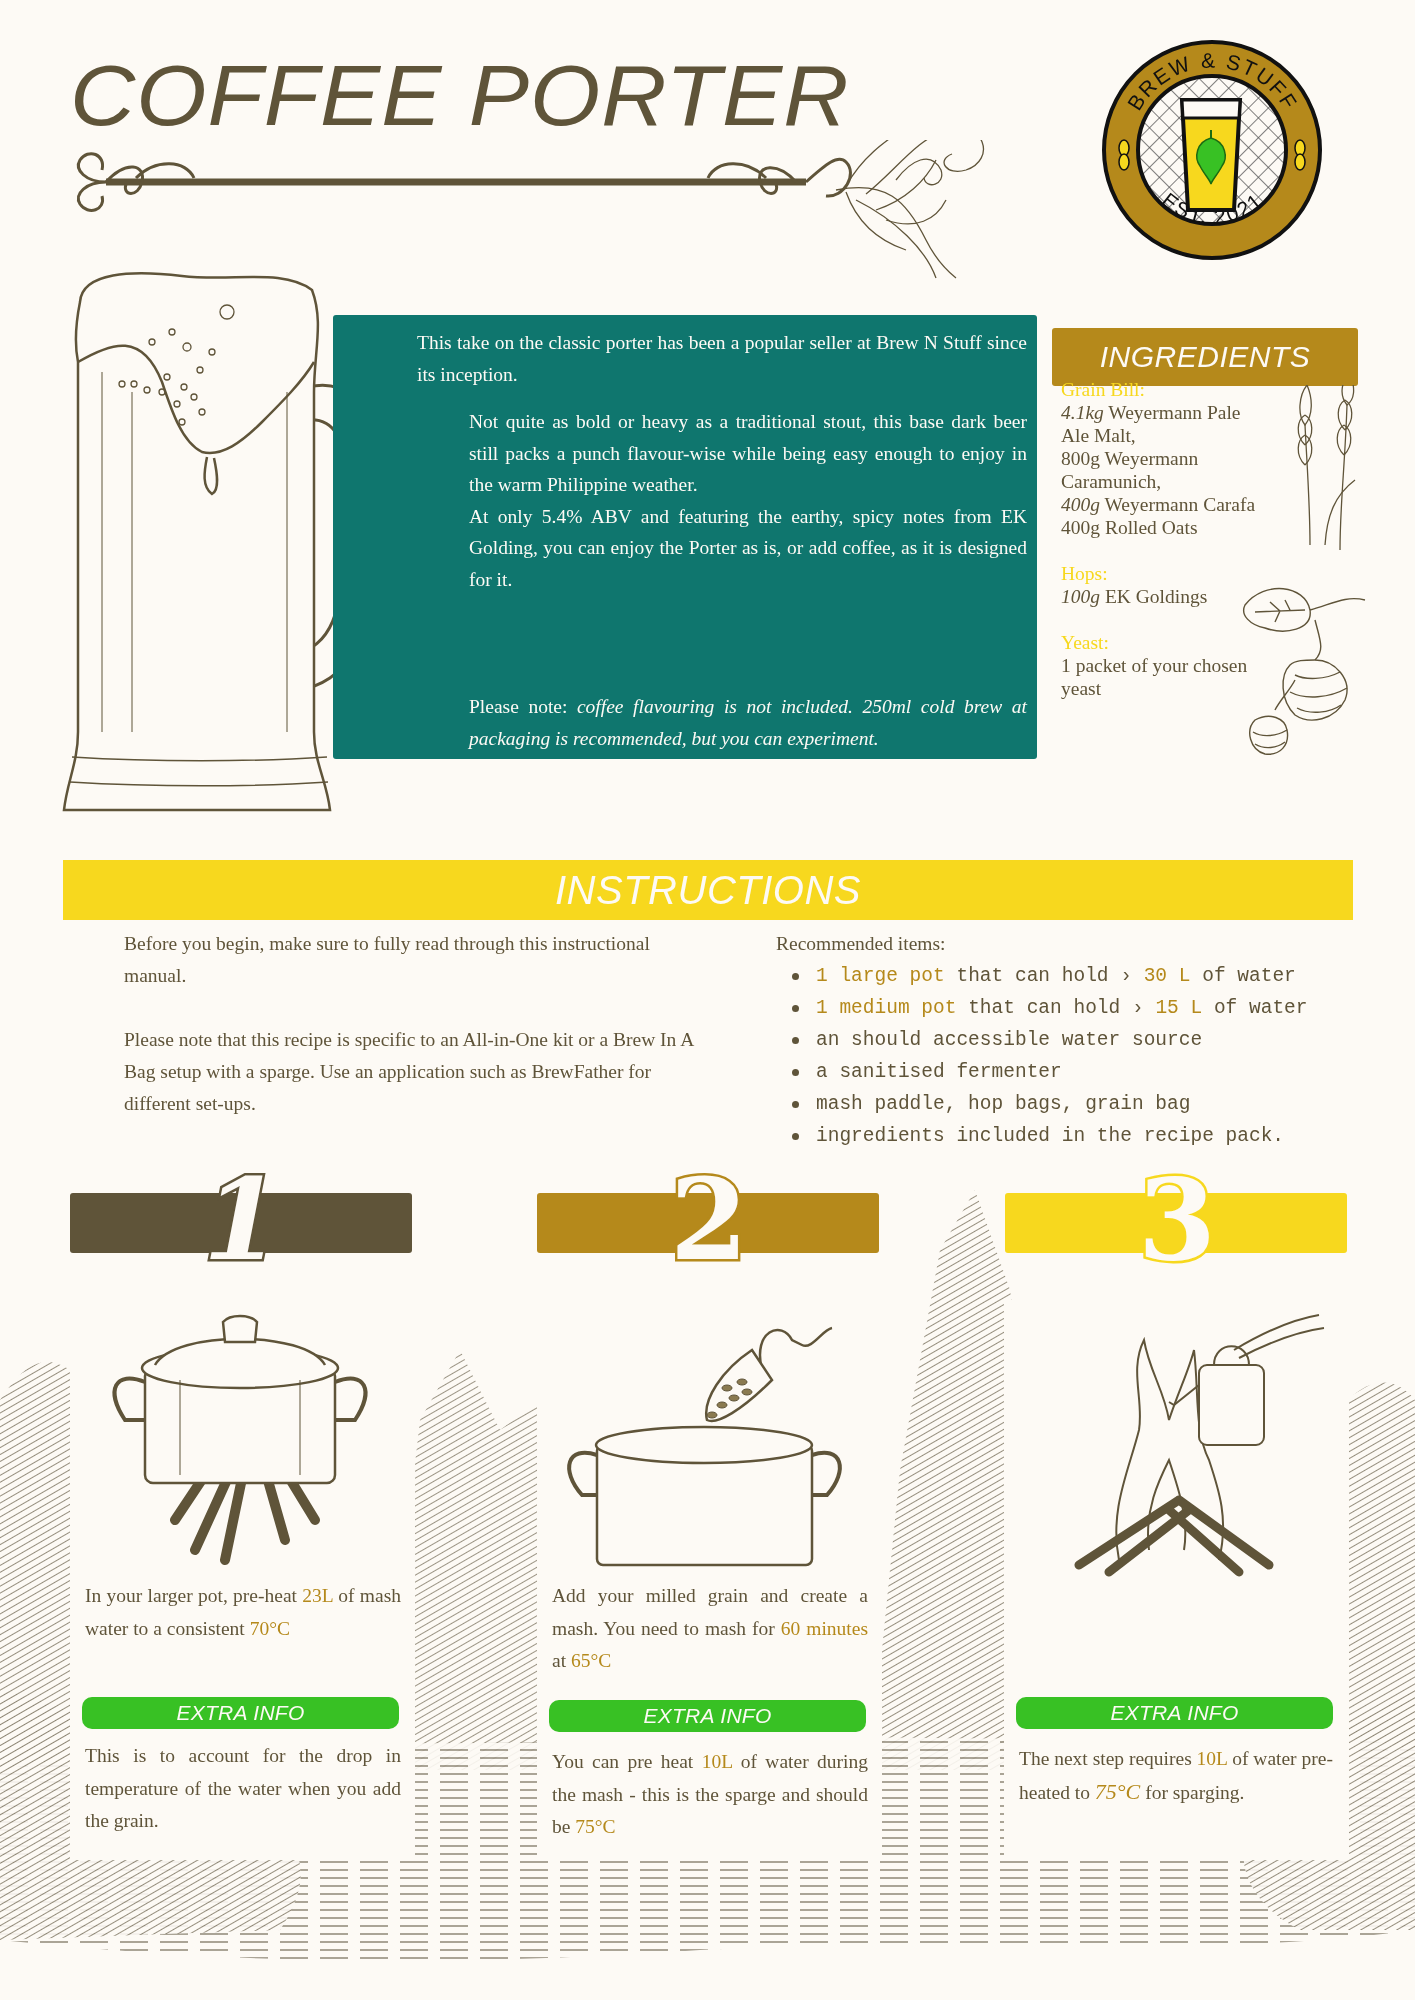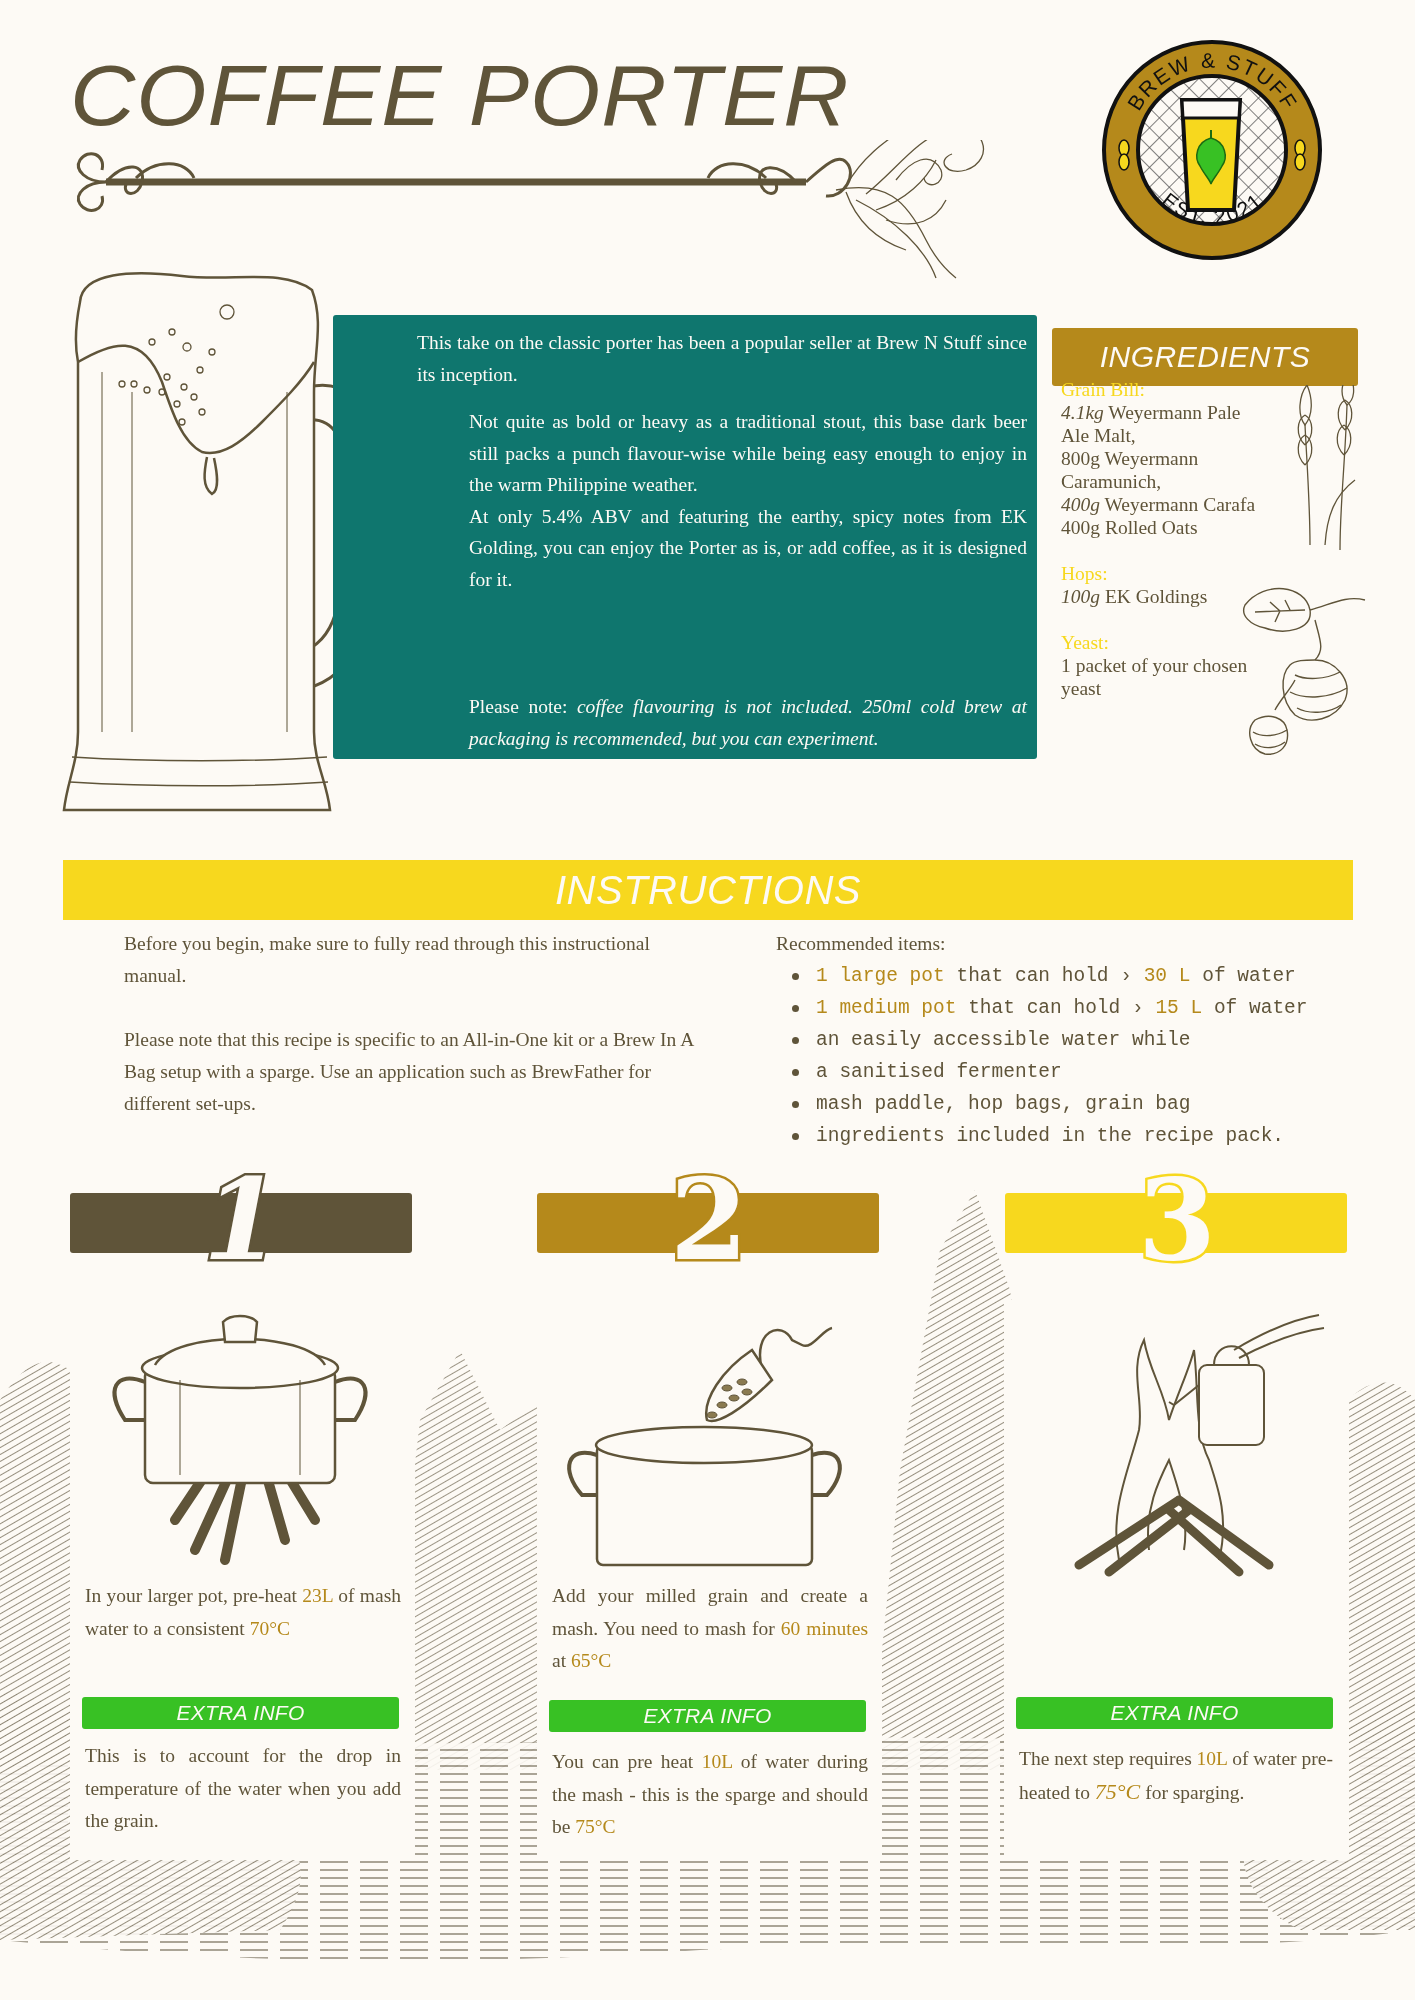--- a/index.html
+++ b/index.html
@@ -63,21 +63,21 @@
   #num3{left:1117px;-webkit-text-stroke:5px #f7d81e;paint-order:stroke fill;}
 
   
   .card{position:absolute;top:1300px;width:345px;height:560px;background:#fdfaf5;}
   #card1{left:70px;}
   #card2{left:537px;top:1300px;}
   #card3{left:1004px;}
   .card .illus{position:absolute;left:15px;top:10px;width:315px;height:270px;}
   .card .txt{position:absolute;left:15px;width:316px;font-size:19.5px;line-height:32.5px;text-align:justify;color:#5f5439;}
   .card .t1{top:280px;}
-  .card .extra{position:absolute;left:12px;width:317px;height:32px;background:#38c124;border-radius:3px;display:flex;align-items:center;justify-content:center;}
+  .card .extra{position:absolute;left:12px;width:317px;height:32px;background:#38c124;border-radius:10px;display:flex;align-items:center;justify-content:center;}
   .card .extra span{color:#fdfaf5;font-size:21px;font-style:italic;letter-spacing:0.3px;}
   .card .t2{text-align:justify;}
 </style>
 </head>
 <body>
 
 <div id="title" class="abs sans">COFFEE PORTER</div>
 
 <svg id="flourish" class="abs" viewBox="0 0 940 140">
   <g fill="none" stroke="#5f5439" stroke-width="3">
@@ -228,21 +228,21 @@
   <div>Before you begin, make sure to fully read through this instructional manual.</div>
   <div class="gap"></div>
   <div>Please note that this recipe is specific to an All-in-One kit or a Brew In A Bag setup with a sparge. Use an application such as BrewFather for different set-ups.</div>
 </div>
 
 <div id="rec" class="abs serif">
   <div>Recommended items:</div>
   <ul>
     <li><span class="hl">1 large pot</span><span> that can hold › </span><span class="hl">30 L</span><span> of water</span></li>
     <li><span class="hl">1 medium pot</span><span> that can hold › </span><span class="hl">15 L</span><span> of water</span></li>
-    <li>an easily accessible water while</li>
+    <li>an should accessible water source</li>
     <li>a sanitised fermenter</li>
     <li>mash paddle, hop bags, grain bag</li>
     <li>ingredients included in the recipe pack.</li>
   </ul>
 </div>
 
 <svg id="landscape" class="abs" viewBox="0 0 1415 830" preserveAspectRatio="none">
   <defs>
     <pattern id="hatch" width="6" height="6" patternUnits="userSpaceOnUse" patternTransform="rotate(60)">
       <rect width="6" height="6" fill="#fdfaf5"></rect>

